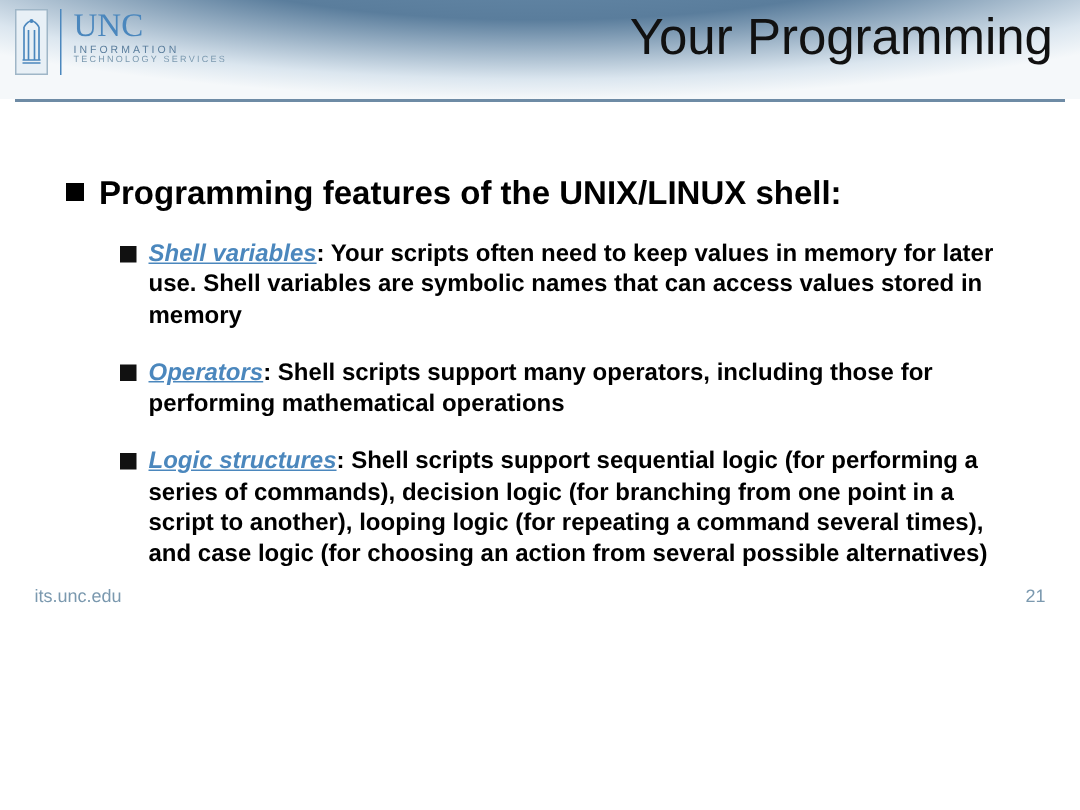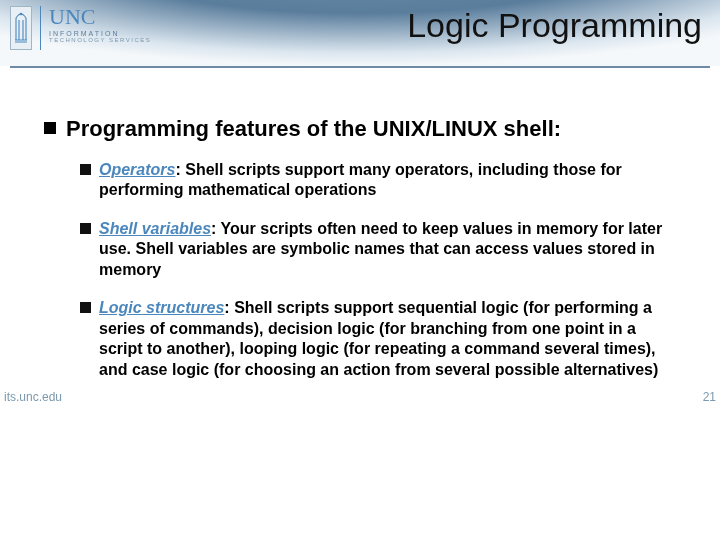--- a/index.html
+++ b/index.html
@@ -20,21 +20,21 @@
   .body { padding: 36px 41px 0 44px; }
   .h2-row { display: flex; align-items: flex-start; gap: 10px; margin-bottom: 18px; }
   .sq { width: 12px; height: 12px; background: #000; margin-top: 6px; flex-shrink: 0; }
   .sq-sm { width: 11px; height: 11px; background: #111; margin-top: 4px; flex-shrink: 0; }
   .h2 { font-size: 22px; font-weight: bold; color: #000; }
   .items { padding-left: 36px; }
   .item { display: flex; align-items: flex-start; gap: 8px; margin-bottom: 18px; }
   .item-text { font-size: 16px; line-height: 1.28; color: #000; font-weight: bold; }
   .term { color: #4b87bd; text-decoration: underline; font-style: italic; font-weight: bold; }
   .em { font-weight: bold; margin-top: 28px; }
-  .footer { position: absolute; bottom: 14px; left: 0; width: 100%; display: flex; justify-content: space-between; padding: 0 4px; font-size: 12px; color: #7b99af; }
+  .footer { position: absolute; bottom: 14px; left: 0; width: 100%; display: flex; justify-content: space-between; padding: 0 23px; font-size: 12px; color: #7b99af; }
 </style>
 </head>
 <body>
 
 <div class="slide">
   <div class="header">
     <div class="header-bg"></div>
     <div class="header-line"></div>
     <div class="logo-area">
       <div class="well">
@@ -47,36 +47,36 @@
         </g>
           </svg>
       </div>
       <div class="vline"></div>
       <div class="brand">
         <div class="brand-unc">UNC</div>
         <div class="brand-sub1">INFORMATION</div>
         <div class="brand-sub2">TECHNOLOGY SERVICES</div>
       </div>
     </div>
-    <div class="title">Logic Programming</div>
+    <div class="title">Your Programming</div>
   </div>
 
   <div class="body">
     <div class="h2-row">
       <div class="sq"></div>
       <div class="h2">Programming features of the UNIX/LINUX shell:</div>
     </div>
     <div class="items" id="items">
         <div class="item">
           <div class="sq-sm"></div>
-          <div class="item-text"><span class="term">Operators</span>:  Shell scripts support many operators, including those for performing mathematical operations</div>
+          <div class="item-text"><span class="term">Shell variables</span>:  Your scripts often need to keep values in memory for later use.  Shell variables are symbolic names that can access values stored in memory</div>
         </div>
         <div class="item">
           <div class="sq-sm"></div>
-          <div class="item-text"><span class="term">Shell variables</span>:  Your scripts often need to keep values in memory for later use.  Shell variables are symbolic names that can access values stored in memory</div>
+          <div class="item-text"><span class="term">Operators</span>:  Shell scripts support many operators, including those for performing mathematical operations</div>
         </div>
         <div class="item">
           <div class="sq-sm"></div>
           <div class="item-text"><span class="term">Logic structures</span>:  Shell scripts support <span class="em">sequential logic</span> (for performing a series of commands), <span class="em">decision logic</span> (for branching from one point in a script to another), <span class="em">looping logic</span> (for repeating a command several times), and <span class="em">case logic</span> (for choosing an action from several possible alternatives)</div>
         </div>
       </div>
   </div>
 
   <div class="footer">
     <div>its.unc.edu</div>

